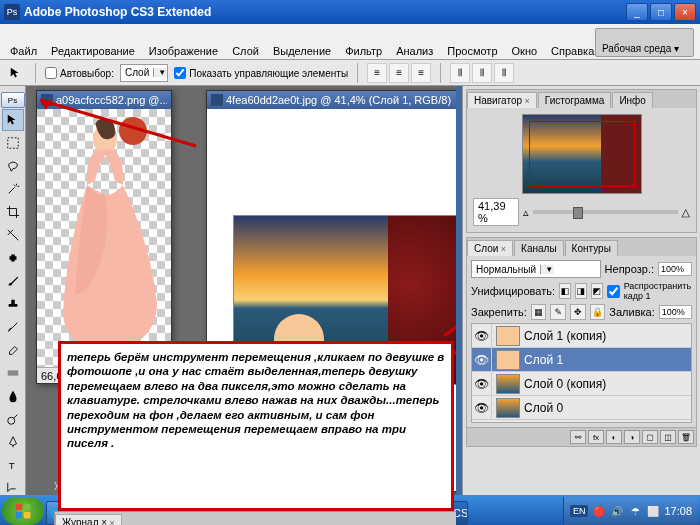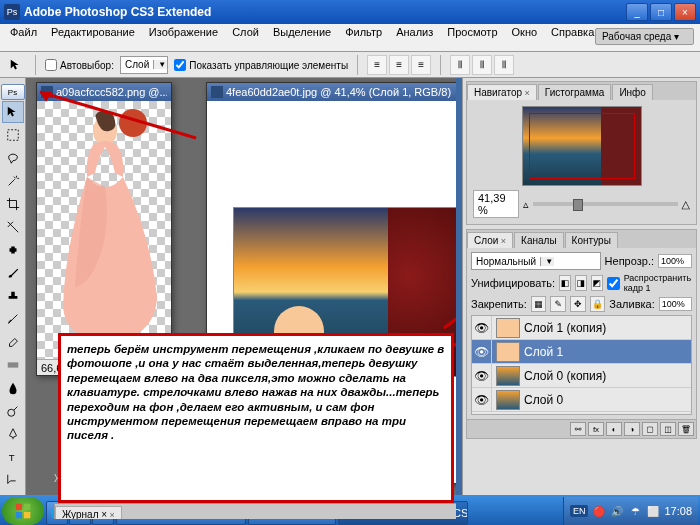--- a/index.html
+++ b/index.html
@@ -3,35 +3,35 @@
 <meta charset="utf-8">
 <style>
 *{margin:0;padding:0;box-sizing:border-box;font-family:Tahoma,Arial,sans-serif;font-size:11px;user-select:none}
 body{width:700px;height:525px;overflow:hidden;background:#3f6ba5}
 .titlebar{height:24px;background:linear-gradient(#2a6fd4,#0d4fb5);display:flex;align-items:center;padding:0 4px;color:#fff}
 .titlebar .icon{width:16px;height:16px;background:#1a3e7a;border-radius:2px;margin-right:4px;display:flex;align-items:center;justify-content:center;font-size:9px}
 .titlebar .title{flex:1;font-weight:bold;font-size:12px}
 .winbtns{display:flex;gap:2px}
 .winbtn{width:22px;height:18px;background:linear-gradient(#6b9de8,#2a6fd4);border:1px solid #164a9e;border-radius:2px;display:flex;align-items:center;justify-content:center;color:#fff;font-size:10px}
 .winbtn.close{background:linear-gradient(#e87b6b,#d4452a)}
-.menubar{height:28px;background:#f0f0f0;display:flex;align-items:flex-start;padding:0 4px;gap:2px;border-bottom:1px solid #999}
+.menubar{height:36px;background:#f0f0f0;display:flex;align-items:flex-end;padding:0 4px;gap:2px;border-bottom:1px solid #999}
 .menubar span{padding:2px 6px}
 .optbar{height:26px;background:#e8e8e8;display:flex;align-items:center;padding:0 6px;gap:6px;border-bottom:1px solid #999}
 .arrowbtn{width:20px;height:20px;display:flex;align-items:center;justify-content:center}
 .arrowbtn svg{width:14px;height:14px}
 .optlabel{font-size:10px}
 .combo{display:flex;align-items:center;border:1px solid #999;background:#fff;height:18px}
 .combo span{padding:0 4px;font-size:10px}
 .combo .dd{width:14px;background:#eee;border-left:1px solid #999;text-align:center;font-size:8px}
 .cb{display:flex;align-items:flex-end;gap:3px}
 .cb input{width:12px;height:12px}
 .icnrow{display:flex;gap:2px}
 .icnbtn{width:20px;height:20px;border:1px solid #ccc;background:#f5f5f5;display:flex;align-items:center;justify-content:center;font-size:10px}
 .sep{width:1px;height:20px;background:#aaa;margin:0 3px}
-.workspace{position:absolute;right:6px;top:28px;background:#d0d0d0;border:1px solid #999;padding:2px 14px 2px 6px;font-size:10px;border-radius:2px}
+.workspace{position:absolute;right:6px;top:28px;background:#d0d0d0;border:1px solid #999;padding:14px 14px 2px 6px;font-size:10px;border-radius:2px}
 .main{display:flex;height:441px;overflow:hidden}
 .toolbox{width:26px;background:#dedede;border-right:1px solid #999;display:flex;flex-direction:column;align-items:center;padding-top:4px;gap:1px}
 .tool{width:22px;height:22px;display:flex;align-items:center;justify-content:center;border:1px solid transparent;position:relative}
 .tool.active{background:#b8cce4;border:1px solid #7a9bc4}
 .tool svg{width:14px;height:14px}
 .ftoggle{width:24px;height:16px;background:linear-gradient(#fff,#c8d8f0);border:1px solid #6a8ab8;border-radius:2px;margin-top:2px;font-size:8px;display:flex;align-items:center;justify-content:center}
 .canvas-area{flex:1;background:#6b6b6b;position:relative;overflow:hidden}
 .doc{position:absolute;background:#e0e0e0;border:1px solid #333;box-shadow:2px 2px 6px rgba(0,0,0,.4)}
 .doc-title{height:18px;background:linear-gradient(#5a7fb8,#3a5f98);color:#fff;font-size:10px;display:flex;align-items:center;padding:0 4px;gap:3px}
 .doc-title .di{width:12px;height:12px;background:#2a4a7a}

